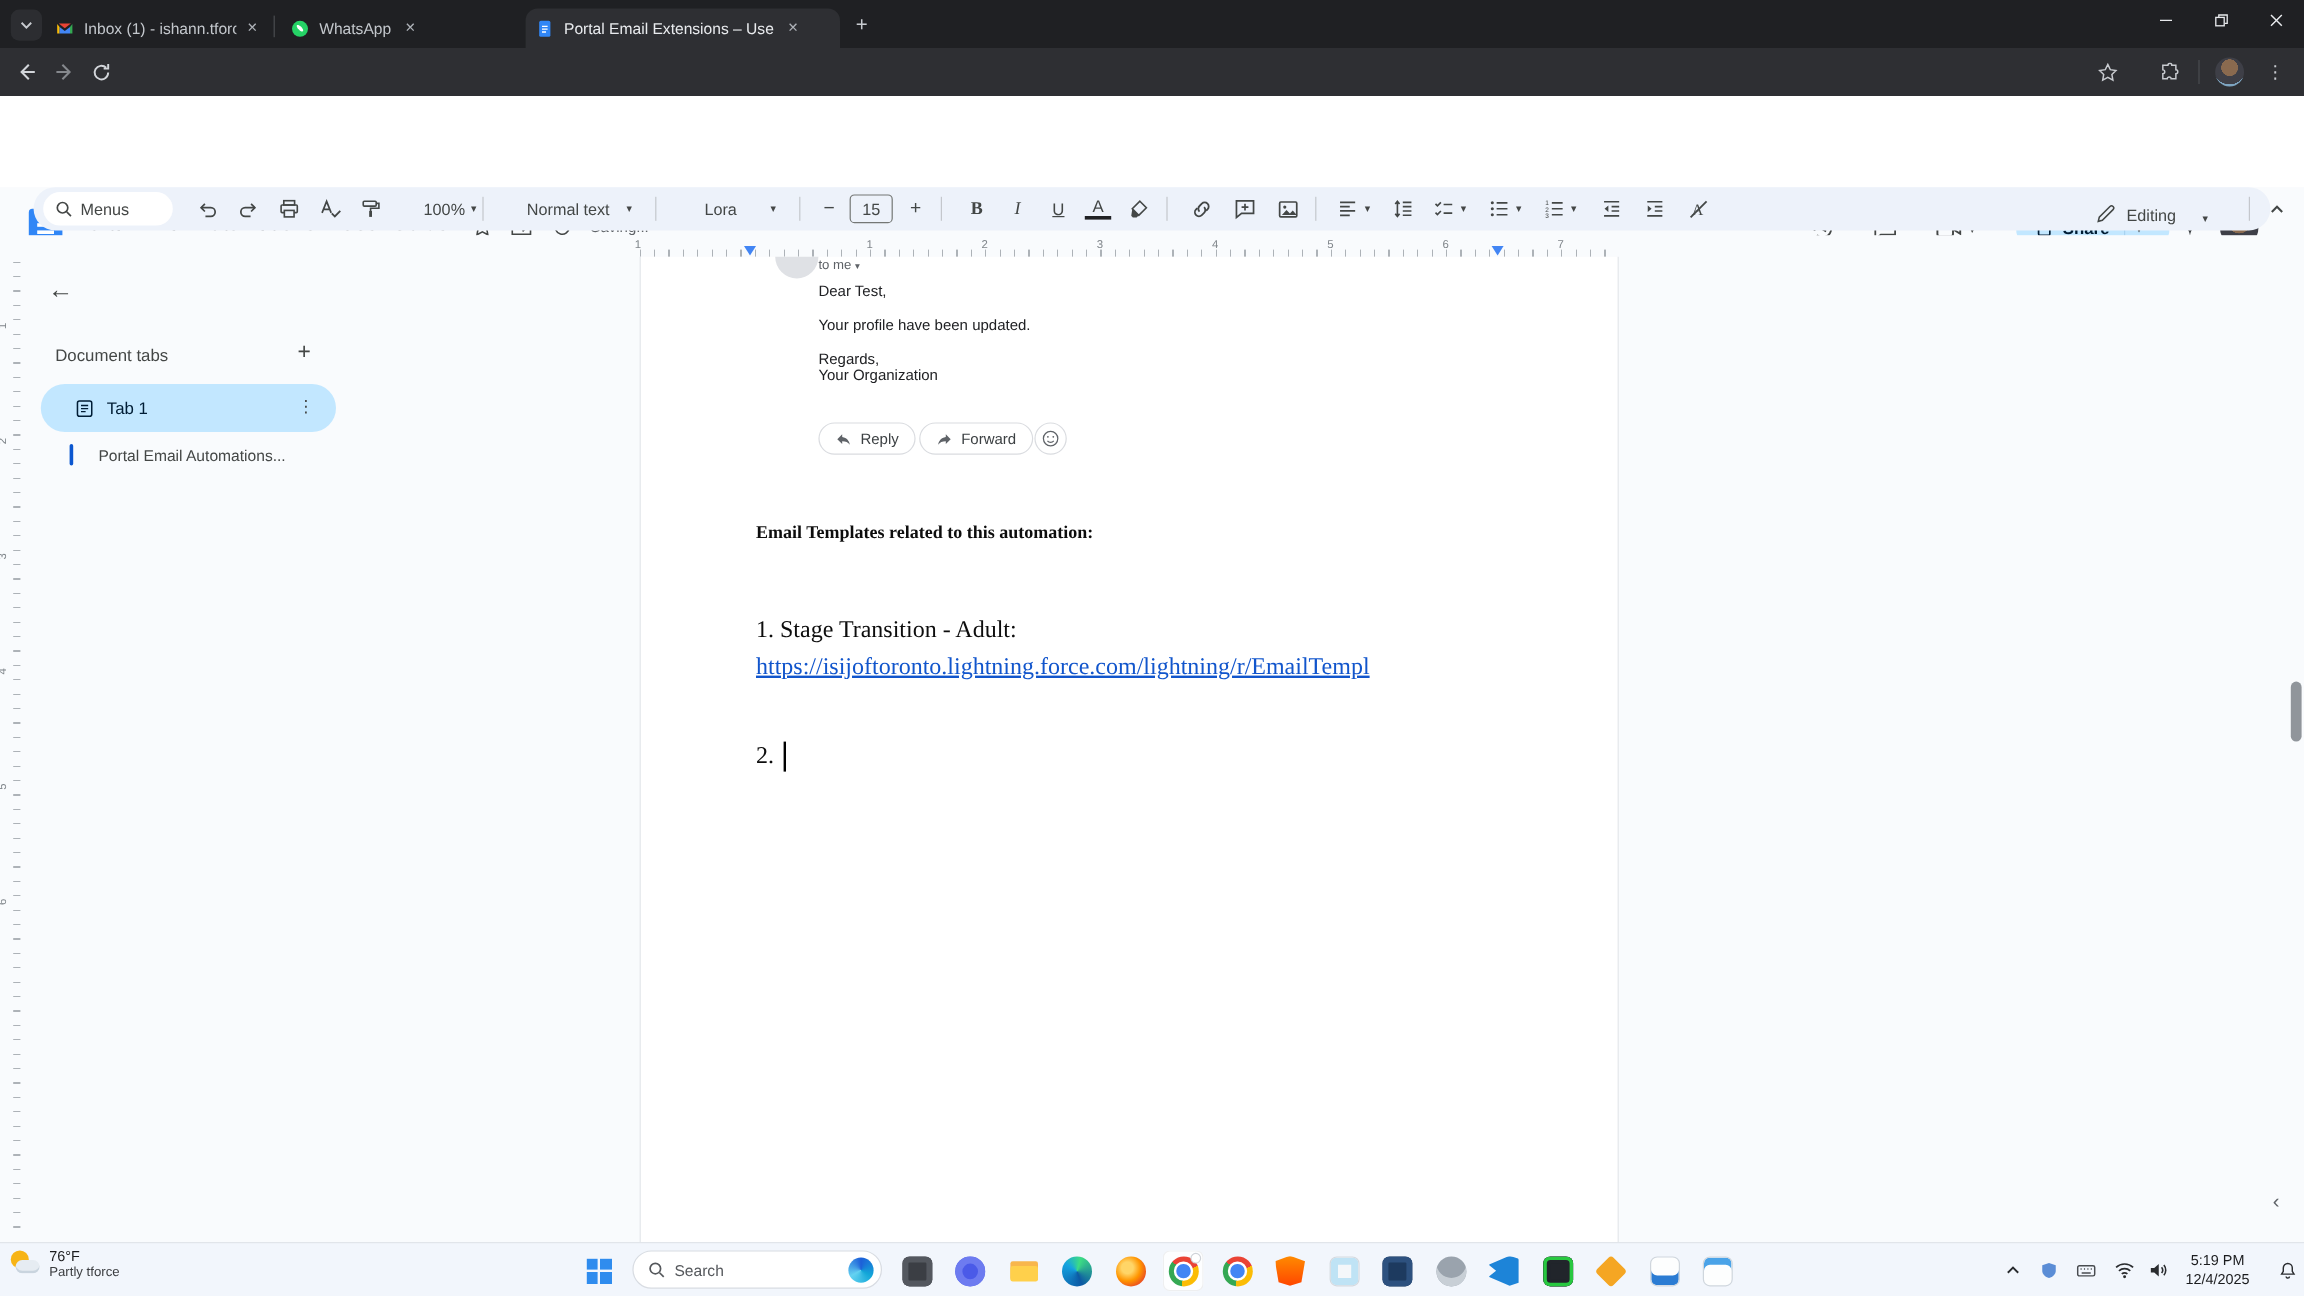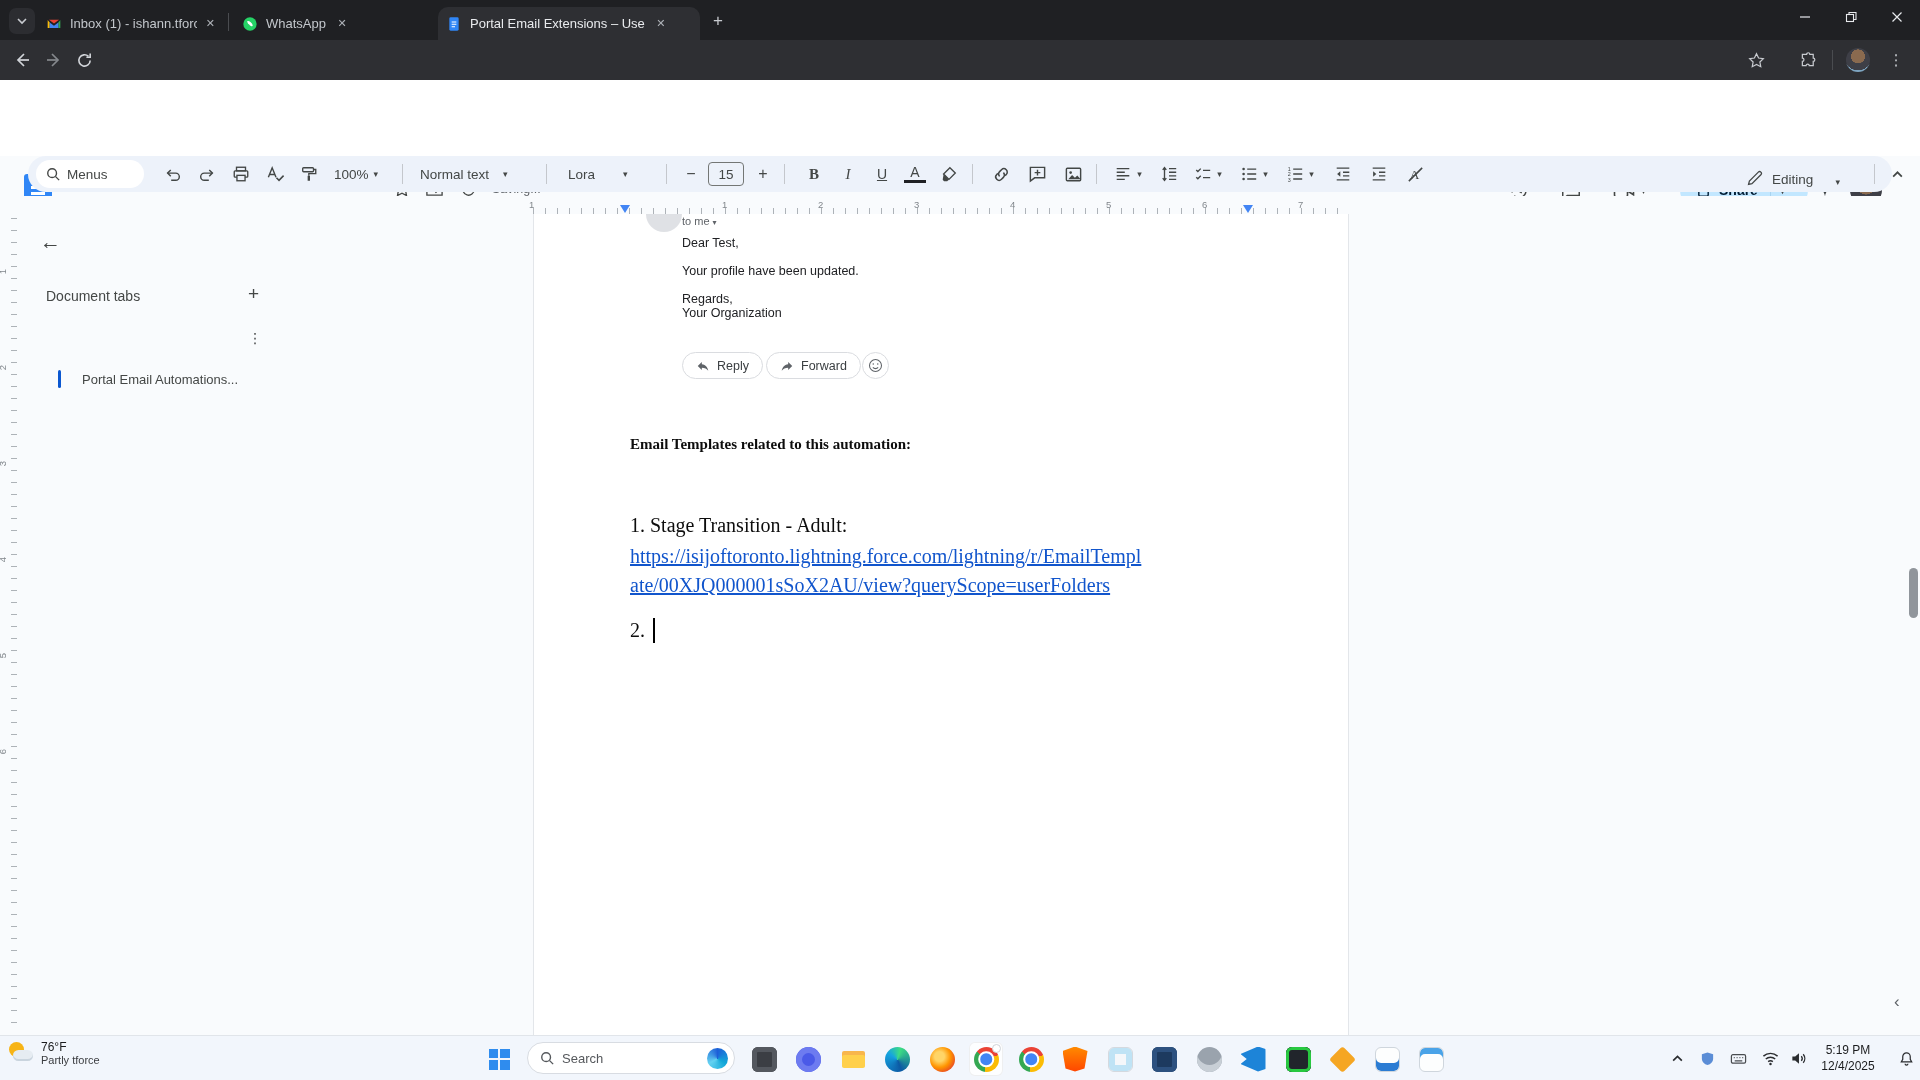--- a/index.html
+++ b/index.html
@@ -38,21 +38,21 @@
   .share-pill .divider { width:1px; height:40px; background:#a8d3f0; margin-left:12px; }
   .avatar { border-radius:50%; background:radial-gradient(circle at 50% 35%, #8a6a4f 0 35%, #3e3f47 36% 70%, #7da4c0 71%); }
 
   
   .toolbar { position:absolute; left:28px; top:156px; width:1864px; height:36px; background:#edf2fa; border-radius:18px; }
   .tb { position:absolute; top:5px; height:26px; display:flex; align-items:center; justify-content:center; color:#434746; }
   .tb-div { position:absolute; top:8px; width:1px; height:20px; background:#c4c7cc; }
   .menus-pill { position:absolute; left:8px; top:4px; width:108px; height:28px; background:#fff; border-radius:14px; display:flex; align-items:center; gap:7px; padding-left:10px; color:#444746; font-size:13.5px; }
   .caret { font-size:9px; color:#444746; margin-left:5px; }
   .sizebox { width:36px; height:24px; border:1px solid #747775; border-radius:4px; display:flex; align-items:center; justify-content:center; font-size:13.5px; background:#edf2fa; }
-  .tbtxt { font-size:13.5px; }
+  .tbtxt { font-size:13.5px;margin-left:19px; }
   .bold-b { font-weight:bold; font-size:15px; font-family:"Liberation Serif",serif;}
   .ital-i { font-style:italic; font-size:15px; font-family:"Liberation Serif",serif;}
   .und-u { text-decoration:underline; font-size:14px; }
   .color-a { font-size:14px; line-height:12px; border-bottom:3.5px solid #202124; padding-bottom:1px; }
 
   
   .content-bg { position:absolute; left:0; top:196px; width:1920px; height:839px; background:#f9fbfd; }
   .hruler { position:absolute; left:0; top:196px; width:1920px; height:22px; }
   .hruler-ticks { position:absolute; left:533px; top:12px; width:816px; height:6px;
     background-image:repeating-linear-gradient(to right, #9aa0a6 0 1px, transparent 1px 12px); opacity:.8; }
@@ -480,20 +480,27 @@
   <span class="vnum" style="top:266px;">1</span>
   <span class="vnum" style="top:362px;">2</span>
   <span class="vnum" style="top:458px;">3</span>
   <span class="vnum" style="top:554px;">4</span>
   <span class="vnum" style="top:650px;">5</span>
   <span class="vnum" style="top:746px;">6</span>
 
   <div class="sb-back">←</div>
   <div class="sb-header">Document tabs</div>
   <div class="sb-plus">+</div>
+  <div class="sb-tab">
+    <svg style="margin-left:28px;" width="17" height="17" viewBox="0 0 20 20">
+        <rect x="3" y="2.5" width="14" height="15" rx="2" fill="none" stroke="#001d35" stroke-width="1.5"></rect>
+        <path d="M6.5 7h7M6.5 10h7M6.5 13h4.5" stroke="#001d35" stroke-width="1.4"></path>
+      </svg>
+    <span class="lbl">Tab 1</span>
+  </div>
   <div class="sb-kebab">⋮</div>
   <div class="sb-outline-bar"></div>
   <div class="sb-outline">Portal Email Automations...</div>
 
   <div class="page">
 
     <div style="position:absolute; left:112px; top:-18px; width:36px; height:36px; border-radius:50%; background:#dfe1e5;"></div>
     <div class="em-meta" style="left:148px; top:1px;"><span>to me</span> <span style="font-size:8px;">▾</span></div>
     <div class="em" style="left:148px; top:22px;">Dear Test,</div>
     <div class="em" style="left:148px; top:50px;">Your profile have been updated.</div>
@@ -517,21 +524,20 @@
           <circle cx="10" cy="10" r="8" fill="none" stroke="#5f6368" stroke-width="1.4"></circle>
           <circle cx="7" cy="8" r="1" fill="#5f6368"></circle>
           <circle cx="13" cy="8" r="1" fill="#5f6368"></circle>
           <path d="M6.5 12.5a4.5 4.5 0 0 0 7 0" fill="none" stroke="#5f6368" stroke-width="1.4"></path>
         </svg>
     </div>
 
     <div class="doc-h serif" style="top:222px;">Email Templates related to this automation:</div>
     <div class="doc-line serif" style="top:300px;">1. Stage Transition - Adult:</div>
     <div class="doc-link serif" style="top:331px;">https://isijoftoronto.lightning.force.com/lightning/r/EmailTempl</div>
-    <div class="doc-link serif" style="top:360px;">ate/00XJQ000001sSoX2AU/view?queryScope=userFolders</div>
     <div class="doc-line serif" style="top:405px;">2.</div>
     <div class="cursor" style="left:119px; top:404px;"></div>
   </div>
 
   <div class="scroll-thumb"></div>
   <div class="collapse-btn">‹</div>
 
   <div class="taskbar">
     <div class="tb-weather">
       <div class="weather-ic">

